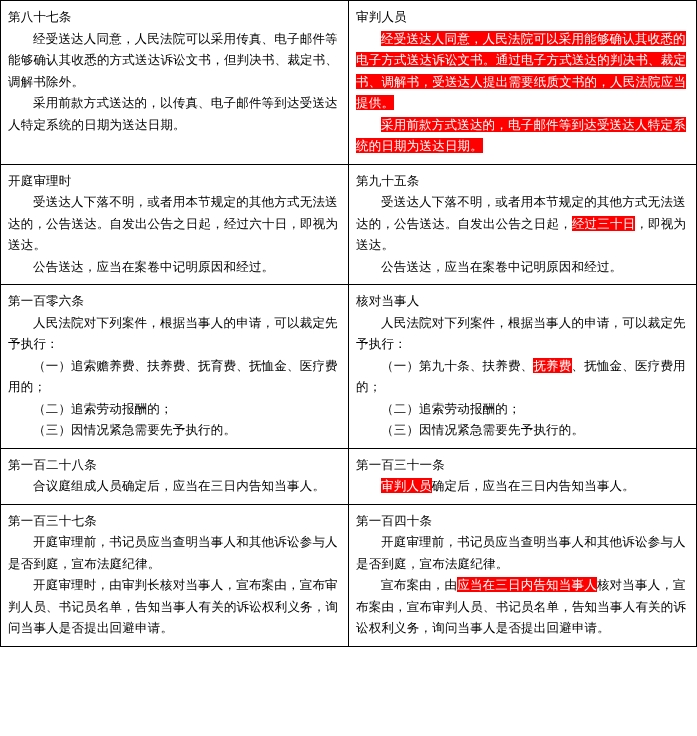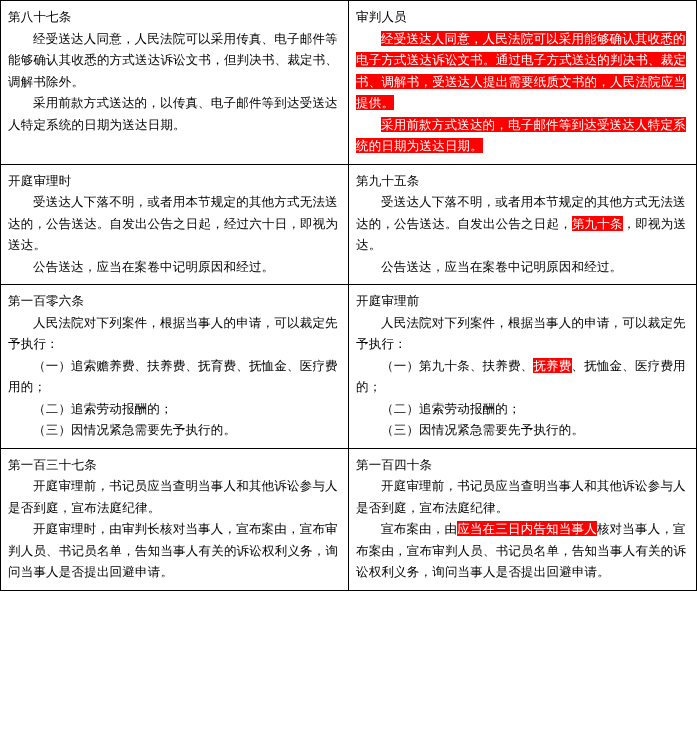--- a/index.html
+++ b/index.html
@@ -71,42 +71,56 @@
         <td>
           <div class="cell-inner">
             <p class="art-title">开庭审理时</p>
             <p class="para"><span>受送达人下落不明，或者用本节规定的其他方式无法送达的，公告送达。自发出公告之日起，经过六十日，即视为送达。</span></p>
             <p class="para"><span>公告送达，应当在案卷中记明原因和经过。</span></p>
           </div>
         </td>
         <td>
           <div class="cell-inner">
             <p class="art-title">第九十五条</p>
-            <p class="para"><span>受送达人下落不明，或者用本节规定的其他方式无法送达的，公告送达。自发出公告之日起，</span><span class="hl">第九十条</span><span>，即视为送达。</span></p>
+            <p class="para"><span>受送达人下落不明，或者用本节规定的其他方式无法送达的，公告送达。自发出公告之日起，</span><span class="hl">经过三十日</span><span>，即视为送达。</span></p>
             <p class="para"><span>公告送达，应当在案卷中记明原因和经过。</span></p>
           </div>
         </td>
       </tr>
       <tr>
         <td>
           <div class="cell-inner">
             <p class="art-title">第一百零六条</p>
             <p class="para"><span>人民法院对下列案件，根据当事人的申请，可以裁定先予执行：</span></p>
             <p class="para"><span>（一）追索赡养费、扶养费、抚育费、抚恤金、医疗费用的；</span></p>
             <p class="para"><span>（二）追索劳动报酬的；</span></p>
             <p class="para"><span>（三）因情况紧急需要先予执行的。</span></p>
           </div>
         </td>
         <td>
           <div class="cell-inner">
-            <p class="art-title">开庭审理前</p>
+            <p class="art-title">核对当事人</p>
             <p class="para"><span>人民法院对下列案件，根据当事人的申请，可以裁定先予执行：</span></p>
             <p class="para"><span>（一）第九十条、扶养费、</span><span class="hl">抚养费</span><span>、抚恤金、医疗费用的；</span></p>
             <p class="para"><span>（二）追索劳动报酬的；</span></p>
             <p class="para"><span>（三）因情况紧急需要先予执行的。</span></p>
+          </div>
+        </td>
+      </tr>
+      <tr>
+        <td>
+          <div class="cell-inner">
+            <p class="art-title">第一百二十八条</p>
+            <p class="para"><span>合议庭组成人员确定后，应当在三日内告知当事人。</span></p>
+          </div>
+        </td>
+        <td>
+          <div class="cell-inner">
+            <p class="art-title">第一百三十一条</p>
+            <p class="para"><span class="hl">审判人员</span><span>确定后，应当在三日内告知当事人。</span></p>
           </div>
         </td>
       </tr>
       <tr>
         <td>
           <div class="cell-inner">
             <p class="art-title">第一百三十七条</p>
             <p class="para"><span>开庭审理前，书记员应当查明当事人和其他诉讼参与人是否到庭，宣布法庭纪律。</span></p>
             <p class="para"><span>开庭审理时，由审判长核对当事人，宣布案由，宣布审判人员、书记员名单，告知当事人有关的诉讼权利义务，询问当事人是否提出回避申请。</span></p>
           </div>

